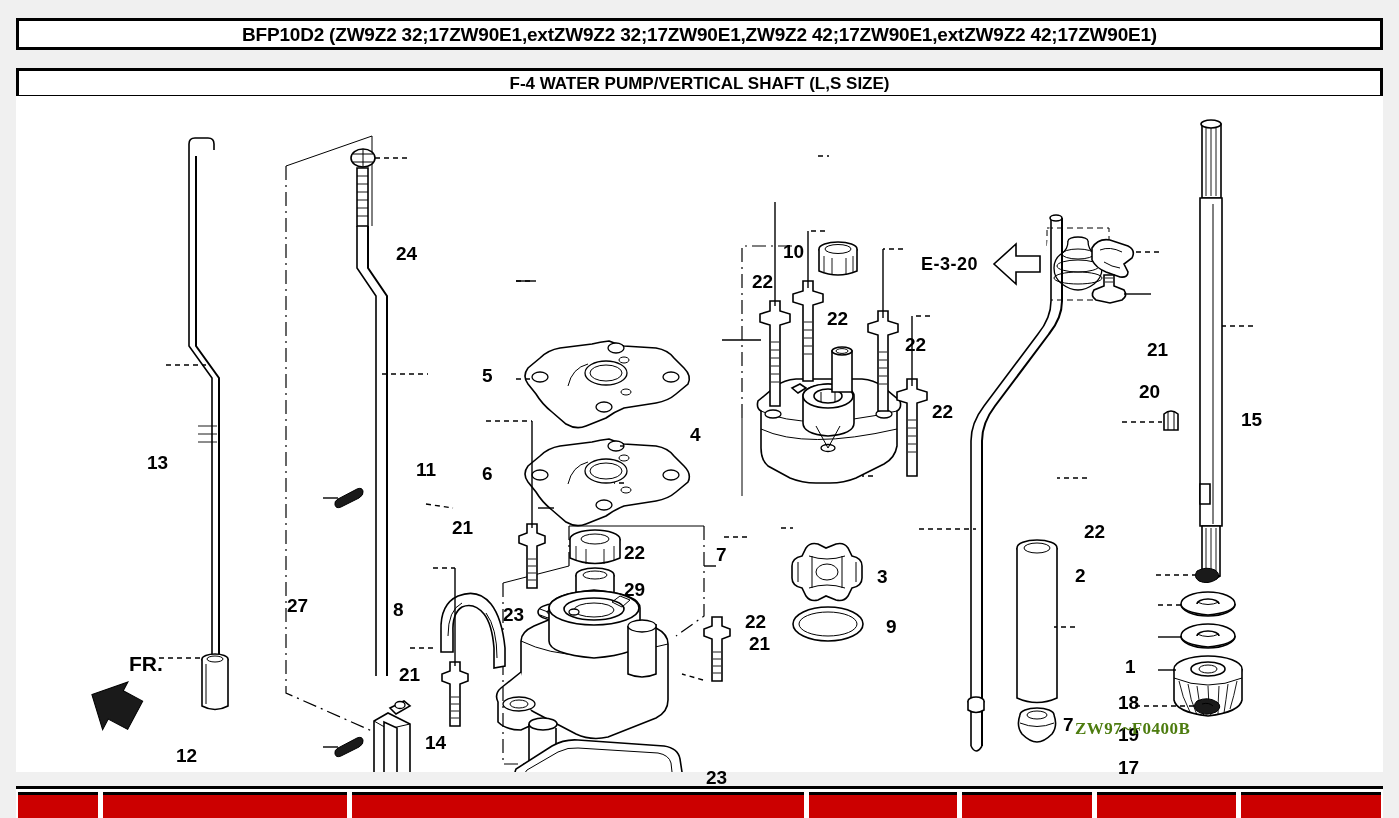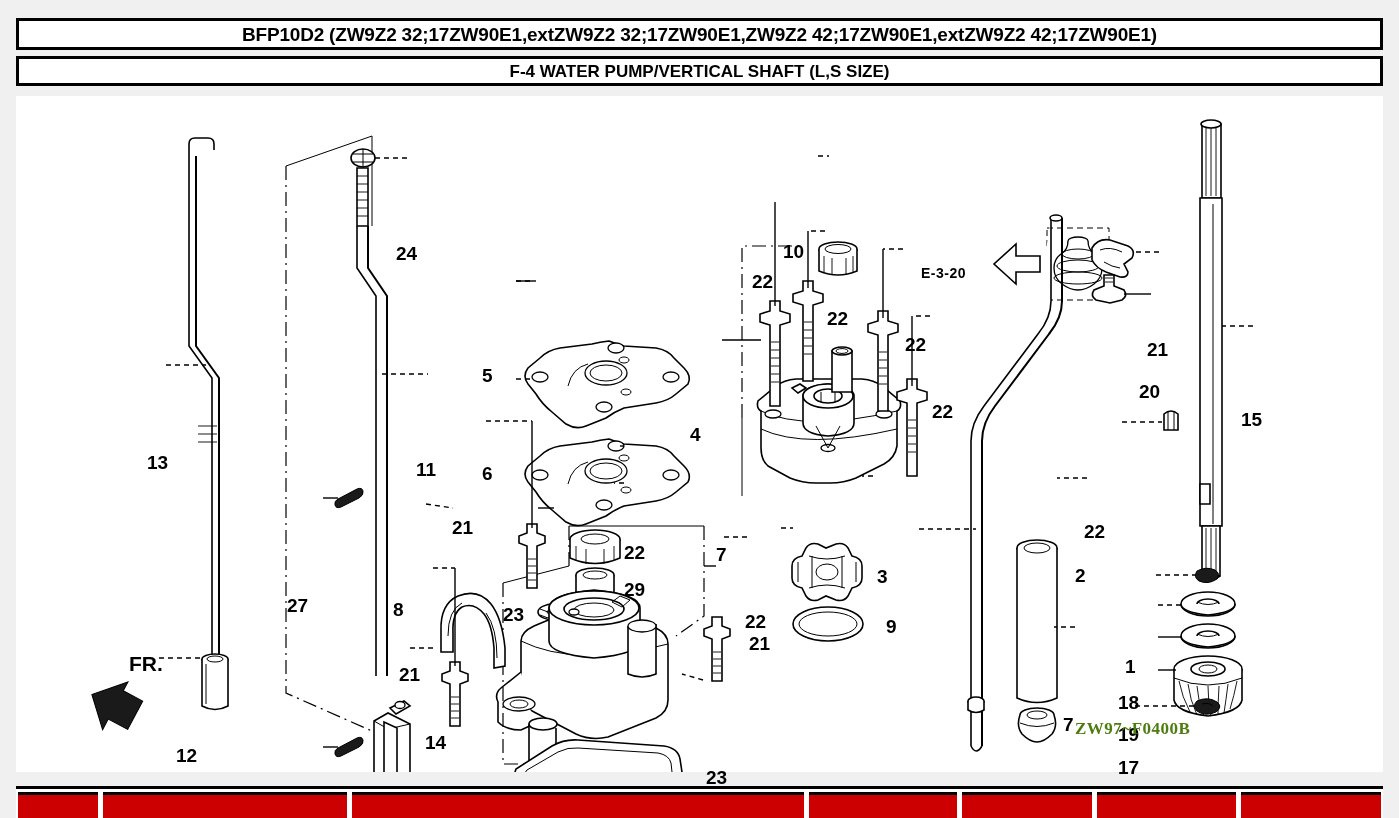--- a/index.html
+++ b/index.html
@@ -15,39 +15,39 @@
   .titles{position:absolute;left:16px;top:18px;width:1367px;}
   .title-box{
     background:#ffffff;
     border:3px solid #000;
     box-sizing:border-box;
     text-align:center;
     font-weight:bold;
     color:#000;
   }
   #title-model{height:32px;line-height:27px;font-size:19px;letter-spacing:-.2px;}
-  #title-section{height:30px;line-height:25px;font-size:17px;margin-top:6px;}
+  #title-section{height:30px;line-height:25px;font-size:17px;margin-top:18px;}
 
   
   .drawing{
     position:absolute;left:16px;top:96px;
     width:1367px;height:676px;
     background:#ffffff;
   }
   .drawing svg{display:block;}
 
   
   .lbl{
     position:absolute;
     font-family:"Liberation Sans",sans-serif;
     font-weight:bold;font-size:19px;color:#000;
     white-space:nowrap;
     line-height:1;
   }
-  .lbl.ref{font-size:14px;letter-spacing:.5px;margin-top:11px;}
+  .lbl.ref{font-size:18px;letter-spacing:.5px;}
   .code{
     position:absolute;
     font-family:"Liberation Serif",serif;
     font-size:17px;font-weight:bold;color:#4d7c0f;
     letter-spacing:.5px;white-space:nowrap;
   }
   .fr{
     position:absolute;
     font-family:"Liberation Sans",sans-serif;
     font-weight:bold;font-size:21px;color:#000;

